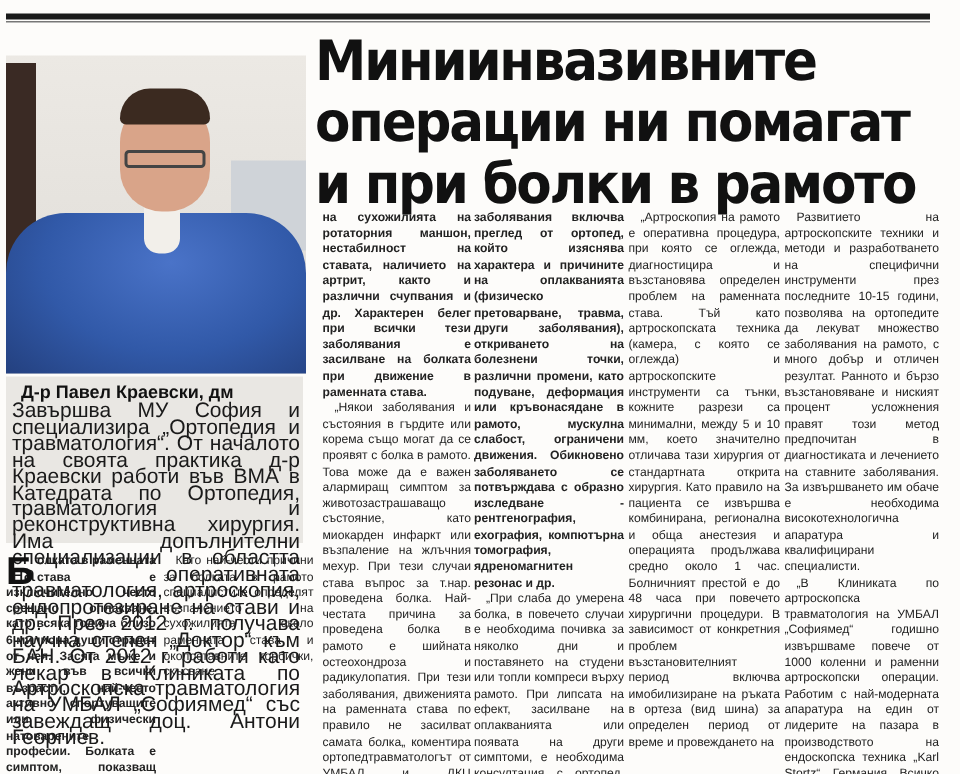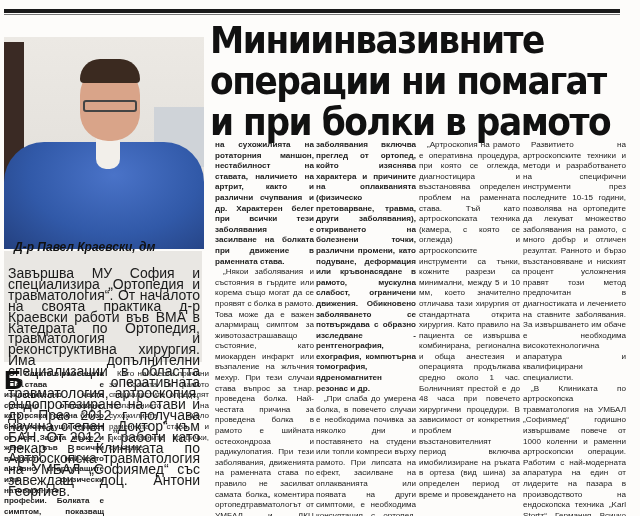--- a/index.html
+++ b/index.html
@@ -12,21 +12,21 @@
   .photo .wall-dark { position:absolute; left:0; top:5px; width:20px; height:180px; background:#3a2a24; }
   .photo .wall-light { position:absolute; left:150px; top:70px; width:50px; height:60px; background:#cfd3d8; }
   .photo .body { position:absolute; left:0; top:105px; width:200px; height:110px;
                  background:radial-gradient(ellipse at 55% 30%, #4a73c8 0%, #3159a8 55%, #233f7d 100%);
                  border-radius:40px 40px 0 0; }
   .photo .neck { position:absolute; left:92px; top:98px; width:24px; height:34px; background:#f2efea; border-radius:0 0 10px 10px; }
   .photo .head { position:absolute; left:76px; top:28px; width:60px; height:76px; background:#d9a489; border-radius:30px 30px 28px 28px; }
   .photo .hair { position:absolute; left:76px; top:22px; width:60px; height:24px; background:#3b2a20; border-radius:30px 30px 6px 6px; }
   .photo .glasses { position:absolute; left:79px; top:63px; width:54px; height:12px; border:2px solid #444; border-radius:3px; box-sizing:border-box; }
   .caption-box { position:absolute; left:4px; top:251px; width:198px; height:111px; background:#e9e7e3; }
-  .caption-name { position:absolute; left:14px; top:240px; font-size:12px; font-weight:bold; font-style:italic; color:#111; }
+  .caption-name { position:absolute; left:14px; top:254px; font-size:12px; font-weight:bold; color:#111; }
   .caption-text { position:absolute; left:8px; top:268px; width:192px; font-size:14px; line-height:10.9px; text-align:justify; color:#1a1a1a; }
   .headline { position:absolute; left:210px; top:20px; width:412px; font-family:"DejaVu Sans", sans-serif;
               font-weight:bold; font-size:37px; line-height:41px; letter-spacing:-1.6px; color:#111; transform:scaleX(0.93); transform-origin:left top; white-space:nowrap; }
   .col { position:absolute; font-size:8.1px; line-height:10.6px; text-align:justify; color:#222; hyphens:manual; }
   .col p { margin:0; text-indent:8px; }
   .col p.noindent { text-indent:0;font-weight:bold; }
   .dropcap { float:left; font-size:26px; line-height:20px; font-weight:bold; margin:1px 2px 0 0; color:#111; }
   .c1 { left:4px; top:369px; width:100px; }
   .c2 { left:109px; top:369px; width:100px; }
   .c3 { left:215px; top:140px; width:99px; }

